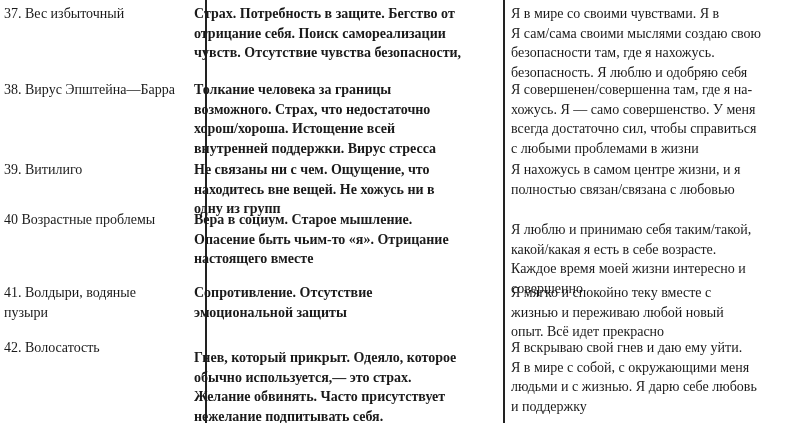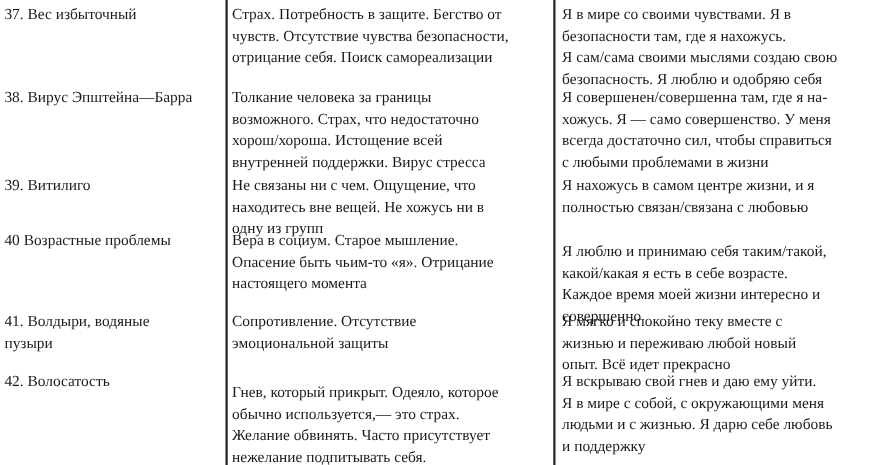--- a/index.html
+++ b/index.html
@@ -4,43 +4,43 @@
 <style>
   html, body { margin: 0; padding: 0; background: #ffffff; }
   body { width: 790px; height: 423px; overflow: hidden; position: relative;
          font-family: "Liberation Serif", "DejaVu Serif", serif; color: #1a1a1a; }
   .vline { position: absolute; top: 0; bottom: 0; width: 2px; background: #222; }
   .vline.l1 { left: 205px; }
   .vline.l2 { left: 503px; }
   .row { position: absolute; left: 0; width: 790px; }
   .cell { position: absolute; top: 0; font-size: 14px; line-height: 19.5px; }
   .c1 { left: 4px; width: 196px; }
-  .c2 { left: 211px; width: 288px; }
+  .c2 { left: 194px; width: 288px; font-weight: bold; }
   .c3 { left: 511px; width: 278px; }
   .line { display: block; white-space: nowrap; }
 </style>
 </head>
 <body>
 
 <div class="vline l1"></div>
 <div class="vline l2"></div>
 
 <div class="row" style="top:4px;">
   <div class="cell c1">
     <span class="line">37. Вес избыточный</span>
   </div>
   <div class="cell c2">
     <span class="line">Страх. Потребность в защите. Бегство от</span>
+    <span class="line">отрицание себя. Поиск самореализации</span>
     <span class="line">чувств. Отсутствие чувства безопасности,</span>
-    <span class="line">отрицание себя. Поиск самореализации</span>
   </div>
   <div class="cell c3">
     <span class="line">Я в мире со своими чувствами. Я в</span>
+    <span class="line">Я сам/сама своими мыслями создаю свою</span>
     <span class="line">безопасности там, где я нахожусь.</span>
-    <span class="line">Я сам/сама своими мыслями создаю свою</span>
     <span class="line">безопасность. Я люблю и одобряю себя</span>
   </div>
 </div>
 
 <div class="row" style="top:80px;">
   <div class="cell c1">
     <span class="line">38. Вирус Эпштейна—Барра</span>
   </div>
   <div class="cell c2">
     <span class="line">Толкание человека за границы</span>
@@ -71,21 +71,21 @@
   </div>
 </div>
 
 <div class="row" style="top:210px;">
   <div class="cell c1">
     <span class="line">40 Возрастные проблемы</span>
   </div>
   <div class="cell c2">
     <span class="line">Вера в социум. Старое мышление.</span>
     <span class="line">Опасение быть чьим-то «я». Отрицание</span>
-    <span class="line">настоящего момента</span>
+    <span class="line">настоящего вместе</span>
   </div>
   <div class="cell c3" style="top:10px;">
     <span class="line">Я люблю и принимаю себя таким/такой,</span>
     <span class="line">какой/какая я есть в себе возрасте.</span>
     <span class="line">Каждое время моей жизни интересно и</span>
     <span class="line">совершенно</span>
   </div>
 </div>
 
 <div class="row" style="top:283px;">

